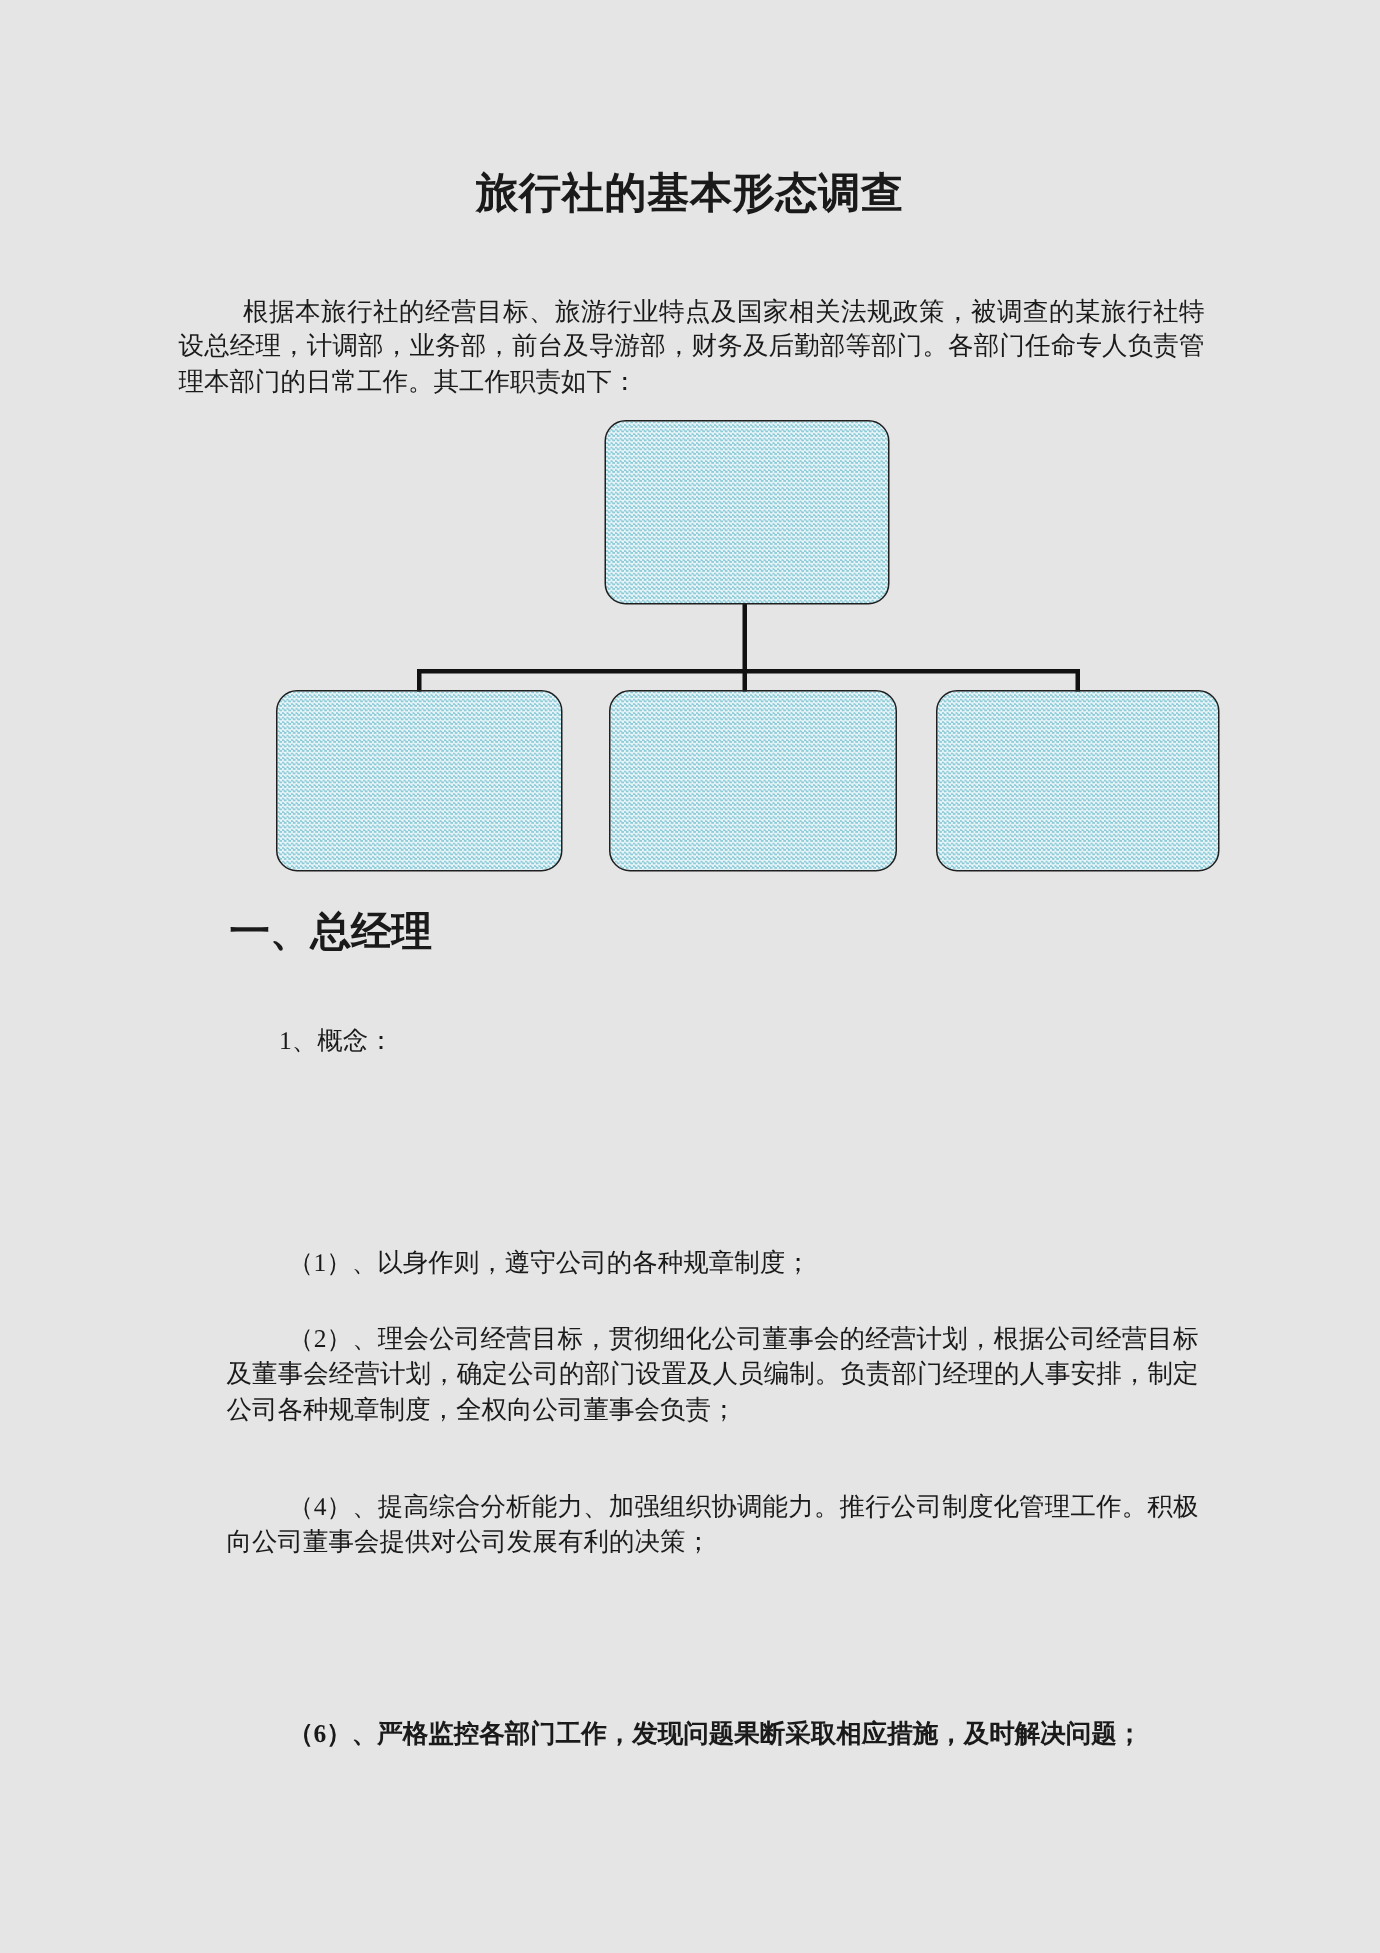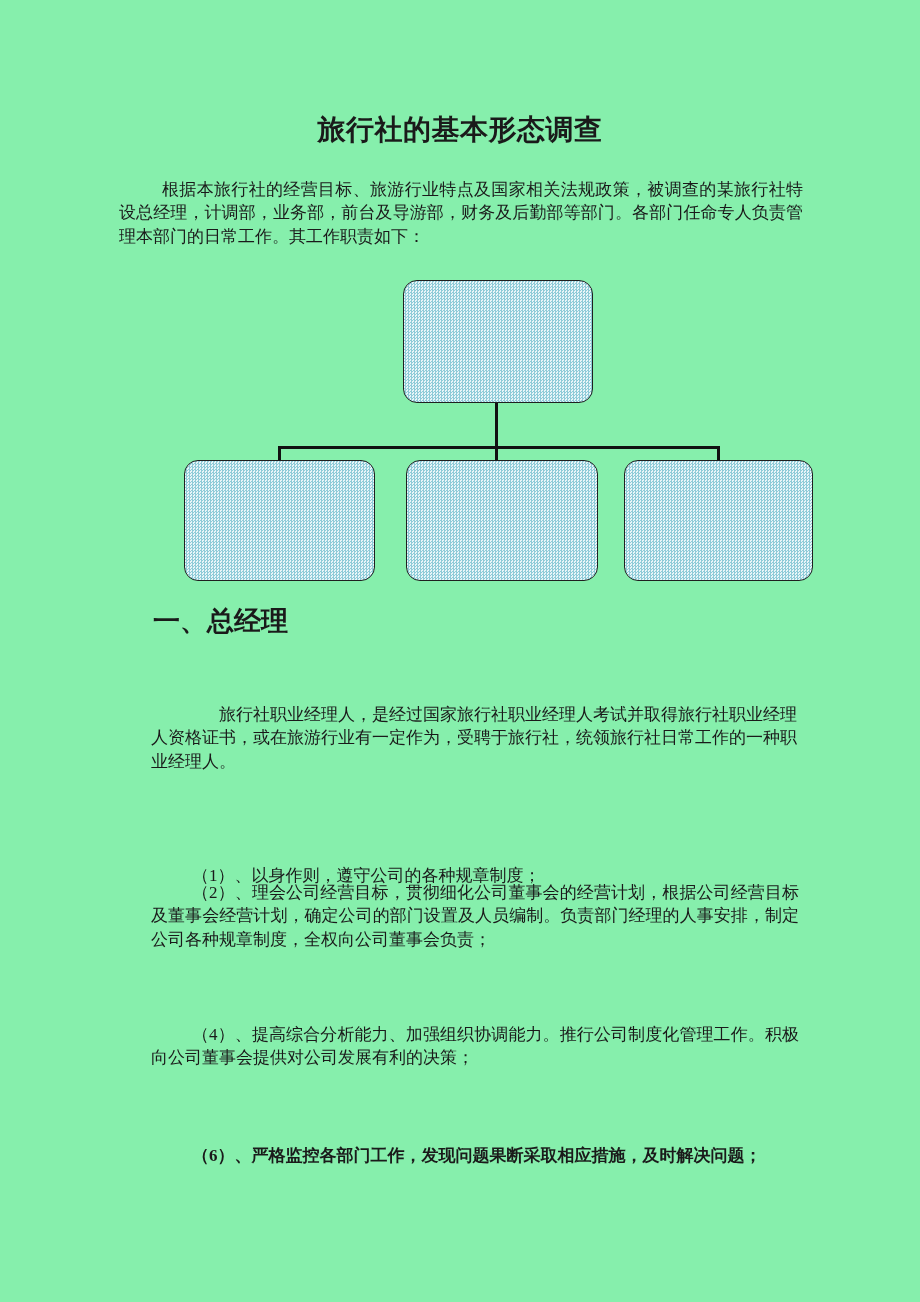--- a/index.html
+++ b/index.html
@@ -1,48 +1,48 @@
 <!DOCTYPE html>
 <html style="--dot: #8ecbd8; --lite: #e8f5f8; --border: #1f1f1f; --line: #111111;"><head>
 <meta charset="utf-8">
 <style>
   html,body{margin:0;padding:0;background:#ffffff;}
   .page{
     position:relative;
     width:920px;height:1302px;
     margin:0 auto;
-    background:#86efac;
+    background:#e5e5e5;
     font-family:"Liberation Serif","DejaVu Serif",serif;
     color:#1a1a1a;
     overflow:hidden;
   }
   .doc-title{
     position:absolute;top:112px;left:0;right:0;
     text-align:center;
     font-size:28px;font-weight:bold;
     line-height:36px;
     letter-spacing:0.5px;
     margin:0;
   }
   p.body{
     position:absolute;margin:0;
     font-size:17px;line-height:23.4px;
     text-align:justify;
   }
-  .intro{top:178px;left:119px;width:684px;text-indent:43px;}
+  .intro{top:196px;left:119px;width:684px;text-indent:43px;}
   .sec-heading{
     position:absolute;top:608px;left:153px;margin:0;
     font-size:27px;font-weight:bold;line-height:26px;
   }
   .sub1{top:682px;left:186px;width:620px;}
   .concept{top:703px;left:151px;width:646px;text-indent:68px;}
   .sub2{top:797px;left:186px;width:620px;}
   .item{left:151px;width:648px;text-indent:41px;}
-  .it0{top:864px;} .it1{top:881px;} .it2{top:964px;}
-  .it3{top:1023px;} .it4{top:1084px;} .it5{top:1144px;font-weight:bold;}
+  .it0{top:830px;} .it1{top:881px;} .it2{top:964px;}
+  .it3{top:993px;} .it4{top:1084px;} .it5{top:1144px;font-weight:bold;}
 
   
   .org-chart{position:absolute;top:0;left:0;width:920px;height:600px;}
   .obox{
     position:absolute;
     background:repeating-conic-gradient(var(--dot,#8ecbd8) 0% 25%, var(--lite,#e8f5f8) 0% 50%) 0 0/3px 3px;
     border:1.6px solid var(--border,#1f1f1f);
     border-radius:14px;
     box-sizing:border-box;
   }
@@ -73,22 +73,22 @@
     <div class="conn c-drop-m"></div>
     <div class="conn c-drop-r"></div>
     <div class="obox b-top"></div>
     <div class="obox b-left"></div>
     <div class="obox b-mid"></div>
     <div class="obox b-right"></div>
   </div>
 
   <h2 class="sec-heading">一、总经理</h2>
 
+  <p class="body sub1">1、概念：</p>
 
-  <p class="body concept">旅行社职业经理人，是经过国家旅行社职业经理人考试并取得旅行社职业经理人资格证书，或在旅游行业有一定作为，受聘于旅行社，统领旅行社日常工作的一种职业经理人。</p>
 
 
   <p class="body item it0">（1）、以身作则，遵守公司的各种规章制度；</p>
   <p class="body item it1">（2）、理会公司经营目标，贯彻细化公司董事会的经营计划，根据公司经营目标及董事会经营计划，确定公司的部门设置及人员编制。负责部门经理的人事安排，制定公司各种规章制度，全权向公司董事会负责；</p>
   <p class="body item it3">（4）、提高综合分析能力、加强组织协调能力。推行公司制度化管理工作。积极向公司董事会提供对公司发展有利的决策；</p>
   <p class="body item it5">（6）、严格监控各部门工作，发现问题果断采取相应措施，及时解决问题；</p>
 
 </div>
 
 </body></html>

